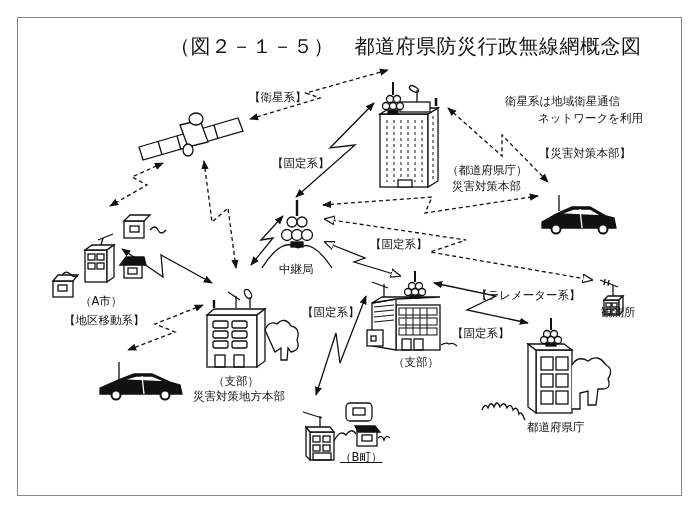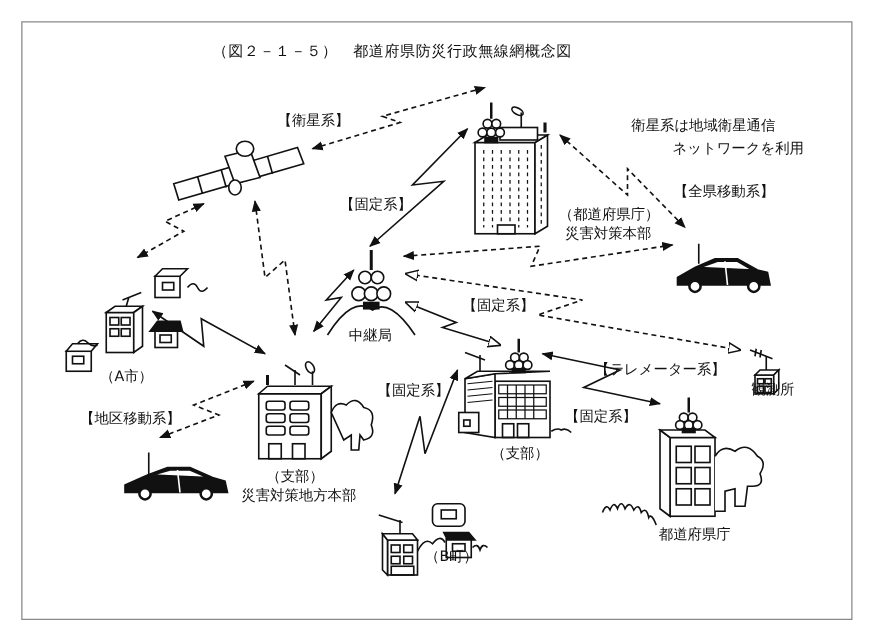--- a/index.html
+++ b/index.html
@@ -3,21 +3,21 @@
 <meta charset="utf-8">
 <style>
   html, body { margin: 0; padding: 0; background: #ffffff; }
   body { width: 697px; height: 510px; position: relative; overflow: hidden;
          font-family: "DejaVu Sans", "Liberation Sans", sans-serif; color: #111; }
   #frame { position: absolute; left: 17px; top: 17px; width: 665px; height: 479px;
            border: 1px solid #888; box-sizing: border-box; }
   svg#diagram { position: absolute; left: 0; top: 0; }
   .lbl { position: absolute; font-size: 11.5px; line-height: 14px; white-space: nowrap; color: #111; }
   .title { position: absolute; left: 170px; top: 33px; font-family: "DejaVu Serif", "Liberation Serif", serif;
-           font-size: 12px; letter-spacing: 0.5px; white-space: nowrap; }
+           font-size: 20px; letter-spacing: 0.5px; white-space: nowrap; }
 </style>
 </head>
 <body>
 
 <div id="frame"></div>
 
 <svg id="diagram" width="697" height="510" viewBox="0 0 697 510">
   <defs>
     <marker id="ah" viewBox="0 0 10 10" refX="9" refY="5" markerWidth="7" markerHeight="7" orient="auto-start-reverse">
       <path d="M0,1 L10,5 L0,9 z" fill="#111"></path>
@@ -255,31 +255,31 @@
       <circle cx="165" cy="395" r="4.5" fill="#fff" stroke-width="2"></circle>
     </g>
   </g>
 </svg>
 
 <div class="title">（図２－１－５）　都道府県防災行政無線網概念図</div>
 
 <div class="lbl" style="left:505px;top:94px;font-family:Liberation Serif, serif;">衛星系は地域衛星通信</div>
 <div class="lbl" style="left:538px;top:111px;">ネットワークを利用</div>
 
-<div class="lbl" style="left:222px;top:90px;font-family:Liberation Serif, serif;">【衛星系】</div>
+<div class="lbl" style="left:249px;top:90px;">【衛星系】</div>
 <div class="lbl" style="left:272px;top:156px;">【固定系】</div>
-<div class="lbl" style="left:539px;top:146px;">【全県移動系】</div>
+<div class="lbl" style="left:539px;top:146px;">【災害対策本部】</div>
 <div class="lbl" style="left:370px;top:237px;">【固定系】</div>
 <div class="lbl" style="left:476px;top:244px;margin-top:44px;">【テレメーター系】</div>
-<div class="lbl" style="left:64px;top:327px;text-align:center;">【地区移動系】</div>
+<div class="lbl" style="left:64px;top:313px;text-align:center;">【地区移動系】</div>
 <div class="lbl" style="left:302px;top:305px;">【固定系】</div>
 <div class="lbl" style="left:452px;top:326px;">【固定系】</div>
 
-<div class="lbl" style="left:447px;top:164px;">（都道府県庁）</div>
+<div class="lbl" style="left:447px;top:164px;font-family:Liberation Mono, monospace;">（都道府県庁）</div>
 <div class="lbl" style="left:452px;top:179px;">災害対策本部</div>
-<div class="lbl" style="left:279px;top:262px;font-family:Liberation Serif, serif;">中継局</div>
+<div class="lbl" style="left:279px;top:262px;">中継局</div>
 <div class="lbl" style="left:80px;top:294px;">（A市）</div>
 <div class="lbl" style="left:213px;top:374px;">（支部）</div>
 <div class="lbl" style="left:193px;top:389px;">災害対策地方本部</div>
 <div class="lbl" style="left:393px;top:355px;">（支部）</div>
 <div class="lbl" style="left:601px;top:305px;font-family:Liberation Serif, serif;">観測所</div>
 <div class="lbl" style="left:527px;top:420px;">都道府県庁</div>
-<div class="lbl" style="left:340px;top:438px;">（B町）</div>
+<div class="lbl" style="left:340px;top:450px;text-decoration:underline;">（B町）</div>
 
 </body></html>

